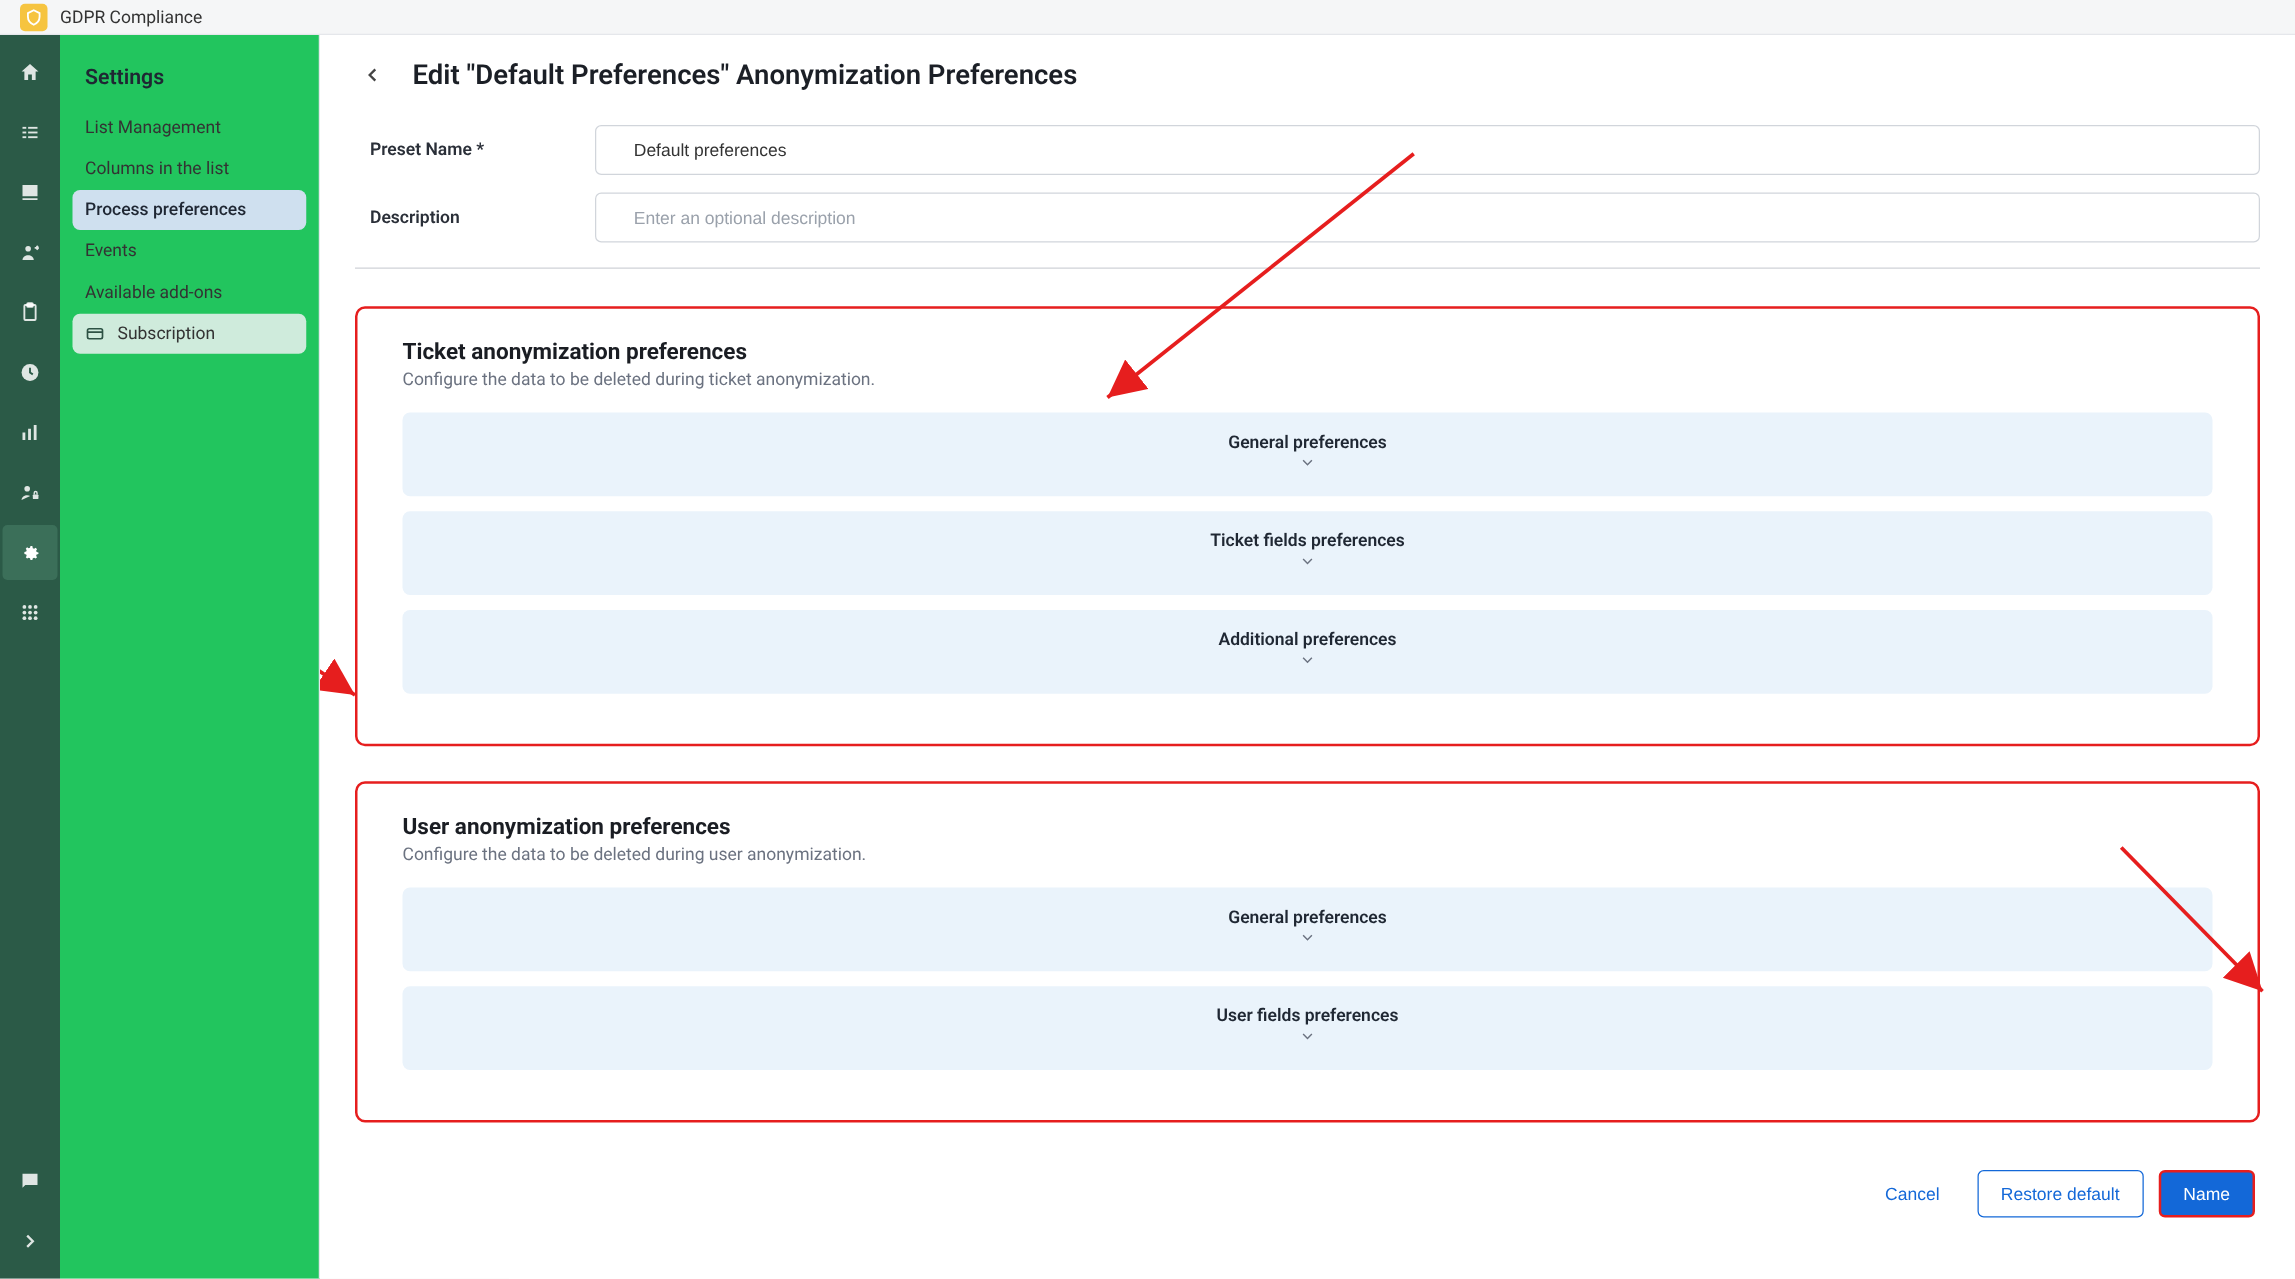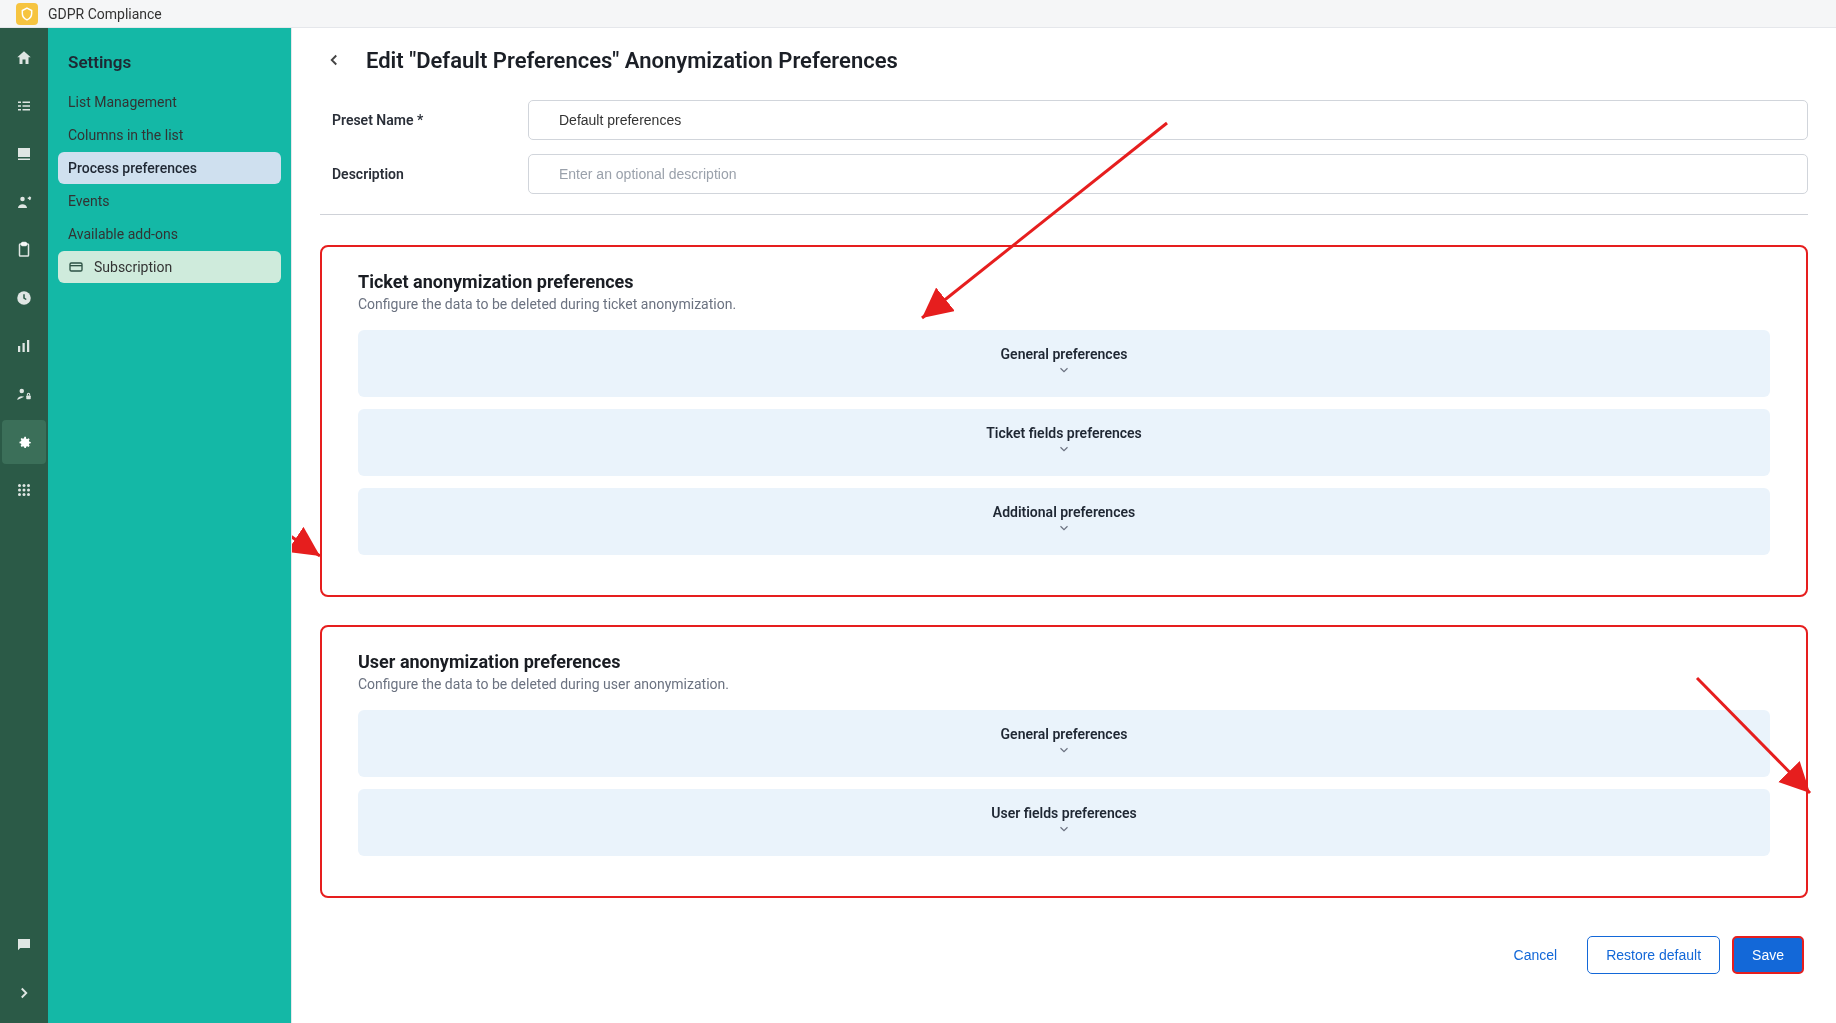--- a/index.html
+++ b/index.html
@@ -43,24 +43,24 @@
       width: 44px; height: 44px;
       display: flex; align-items: center; justify-content: center;
       color: rgba(255,255,255,0.85);
       cursor: pointer;
       border-radius: 4px;
     }
     .nav-icon.active { background: #3b6f59; color: #fff; }
     .nav-icon svg { width: 18px; height: 18px; }
     .content { flex: 1; display: flex; min-width: 0; background: #fff; }
     .settings-panel {
-      width: 244px;
+      width: 208px;
       border-right: 1px solid #e5e7eb;
       padding: 20px 10px;
-      background: #14b8a6;
+      background: #22c55e;
     }
     .settings-heading {
       font-size: 17px;
       font-weight: 600;
       color: #1f2733;
       padding: 4px 10px 14px;
     }
     .settings-item {
       padding: 8px 10px;
       font-size: 14px;
@@ -103,21 +103,20 @@
     }
     .page-title {
       font-size: 22px;
       font-weight: 600;
       color: #1b1f26;
     }
     .form-row {
       display: flex;
       align-items: center;
       margin-bottom: 14px;
-      gap: 16px;
     }
     .form-label {
       width: 192px;
       font-size: 14px;
       font-weight: 600;
       color: #2a2f38;
       padding-left: 12px;
     }
     .form-input {
       flex: 1;
@@ -381,21 +380,21 @@
             <span class="accordion-label">User fields preferences</span>
             <span class="accordion-chevron"><svg viewBox="0 0 24 24" width="14" height="14" fill="none" stroke="currentColor" stroke-width="2">
                   <path d="M6 9l6 6 6-6"></path>
                 </svg></span>
           </div>
         </div>
 
         <div class="footer-actions">
           <button class="btn btn-link">Cancel</button>
           <button class="btn btn-outline">Restore default</button>
-          <button class="btn btn-primary">Save</button>
+          <button class="btn btn-primary">Name</button>
         </div>
 
         <svg class="annotation-arrow" style="left:590px; top:90px; width:290px; height:220px;" viewBox="0 0 290 220">
           <defs>
               <marker id="ah1" markerWidth="12" markerHeight="12" refX="10" refY="5" orient="auto">
                 <path d="M0,0 L10,5 L0,10 z" fill="#e61e1e"></path>
               </marker>
             </defs>
           <line x1="285" y1="5" x2="40" y2="200" stroke="#e61e1e" stroke-width="3" marker-end="url(#ah1)"></line>
         </svg>

